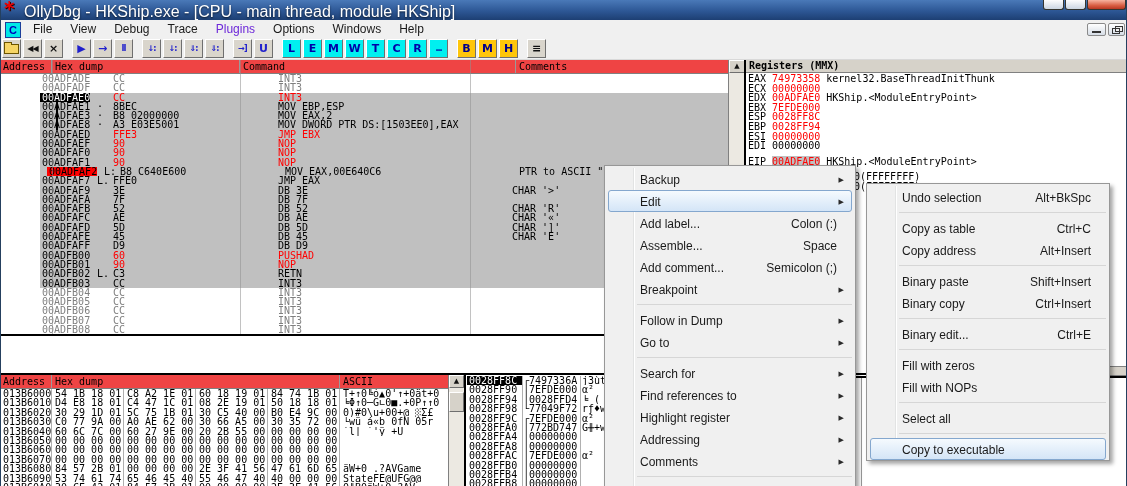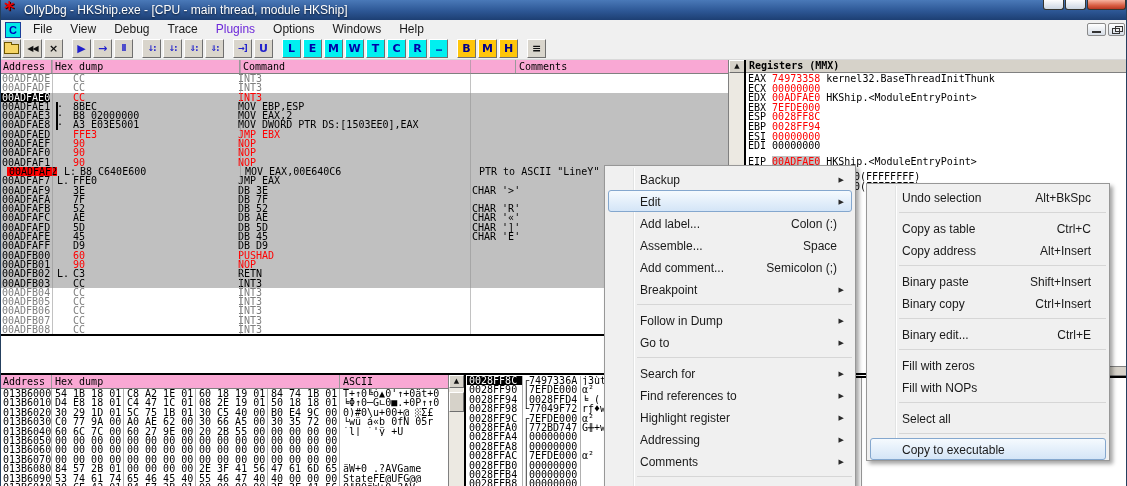--- a/index.html
+++ b/index.html
@@ -5,21 +5,21 @@
   html,body{margin:0;padding:0;background:#444;}
   .window{position:relative;width:1127px;height:486px;overflow:hidden;background:#F0F0F0;
     font-family:"Liberation Sans",sans-serif;user-select:none;}
   .edgeL,.edgeR{position:absolute;top:0;bottom:0;width:1px;background:#25405f;z-index:30;}
   .edgeL{left:0}.edgeR{right:0}
   
   .titlebar{position:absolute;left:0;top:0;width:1127px;height:20px;
     background:linear-gradient(#4a79b8,#2d5795 55%,#1d3f73);}
   .app-icon{position:absolute;left:4px;top:1px;width:16px;height:16px;color:#e00;
     font:bold 20px/14px "DejaVu Sans",sans-serif;text-shadow:1px 1px 0 #300;}
-  .title-text{position:absolute;left:24px;top:3px;color:#fff;font-size:12px;white-space:nowrap;
+  .title-text{position:absolute;left:24px;top:3px;color:#fff;font-size:16px;white-space:nowrap;
     text-shadow:0 1px 2px rgba(0,0,0,.7);}
   .cap-btn{position:absolute;top:0;height:10px;border:1px solid #35352f;border-top:none;border-radius:0 0 3px 3px;box-sizing:border-box;}
   .cap-min{left:1043px;width:21px;background:linear-gradient(#fdfdfd,#ccd6e2);}
   .cap-max{left:1065px;width:21px;background:linear-gradient(#fdfdfd,#ccd6e2);}
   .cap-close{left:1087px;width:39px;background:linear-gradient(#f7b3a0,#d95f44 60%,#b83722);}
   
   .menubar{position:absolute;left:0;top:20px;width:1127px;height:18px;background:#F0F0F0;border-bottom:1px solid #E3E3E3;}
   .c-icon{position:absolute;left:5px;top:2px;width:14px;height:14px;background:#00E8E8;border:1px solid #1c3e9a;
     color:#0000B8;font:bold 11px/14px "Liberation Sans",sans-serif;text-align:center;}
   .menu-items{position:absolute;left:24px;top:0;height:18px;display:flex;}
@@ -50,25 +50,25 @@
   .ws{position:absolute;left:0;top:60px;width:1127px;height:426px;background:#fff;}
   .mono{font-family:"DejaVu Sans Mono",monospace;font-size:10px;}
   .pane{position:absolute;background:#fff;overflow:hidden;}
   .pane-disasm{left:0;top:0;width:745px;height:276px;border-bottom:2px solid #000;box-sizing:border-box;}
   .pane-regs{left:746px;top:0;width:381px;height:318px;border-bottom:2px solid #000;box-sizing:border-box;}
   .vsep-main{position:absolute;left:744px;top:0;width:2px;height:318px;background:#000;}
   .pane-dump{left:0;top:315px;width:466px;height:111px;}
   .pane-stack{left:467px;top:315px;width:660px;height:111px;}
   .vsep-dump{position:absolute;left:464px;top:315px;width:2px;height:111px;background:#000;}
   .hsep-bottom{position:absolute;left:0;top:313px;width:1127px;height:2px;background:#000;}
-  .colhead{display:flex;height:14px;background:#f9a8d4;border-bottom:1px solid #808080;box-sizing:border-box;}
+  .colhead{display:flex;height:14px;background:#ef4444;border-bottom:1px solid #808080;box-sizing:border-box;}
   .colhead span{display:block;height:13px;line-height:13px;padding-left:3px;border-right:1px solid #9a9a9a;box-sizing:border-box;color:#000;overflow:hidden;}
   
   .dh-addr{width:52px;} .dh-hex{width:188px;} .dh-cmd{width:276px;} .dh-com{flex:1;border-right:none !important;}
-  .drows{position:absolute;left:0;top:14px;right:17px;bottom:0;}
+  .drows{position:absolute;left:0;top:14px;right:17px;bottom:0;padding-left:40px;}
   .drow{display:flex;height:9.3px;line-height:9.4px;white-space:nowrap;color:#000;}
   .drow.sel{background:#C0C0C0;}
   .drow.dim .c-addr,.drow.dim .c-bytes,.drow.dim .c-cmd{color:#7F7F7F;}
   .c-addr{display:block;width:50px;padding-left:2px;flex:0 0 auto;box-sizing:border-box;}
   .c-addr.eip{background:#000;color:#fff;}
   .c-addr.bp{background:#FF0000;color:#000;margin-left:7px;}
   .c-mark{display:block;width:23px;padding-left:7px;flex:0 0 auto;box-sizing:border-box;overflow:hidden;}
   .c-bytes{display:block;width:165px;flex:0 0 auto;overflow:hidden;}
   .c-cmd{display:block;width:230px;flex:0 0 auto;overflow:hidden;}
   .c-com{display:block;flex:1;overflow:hidden;padding-left:4px;}

